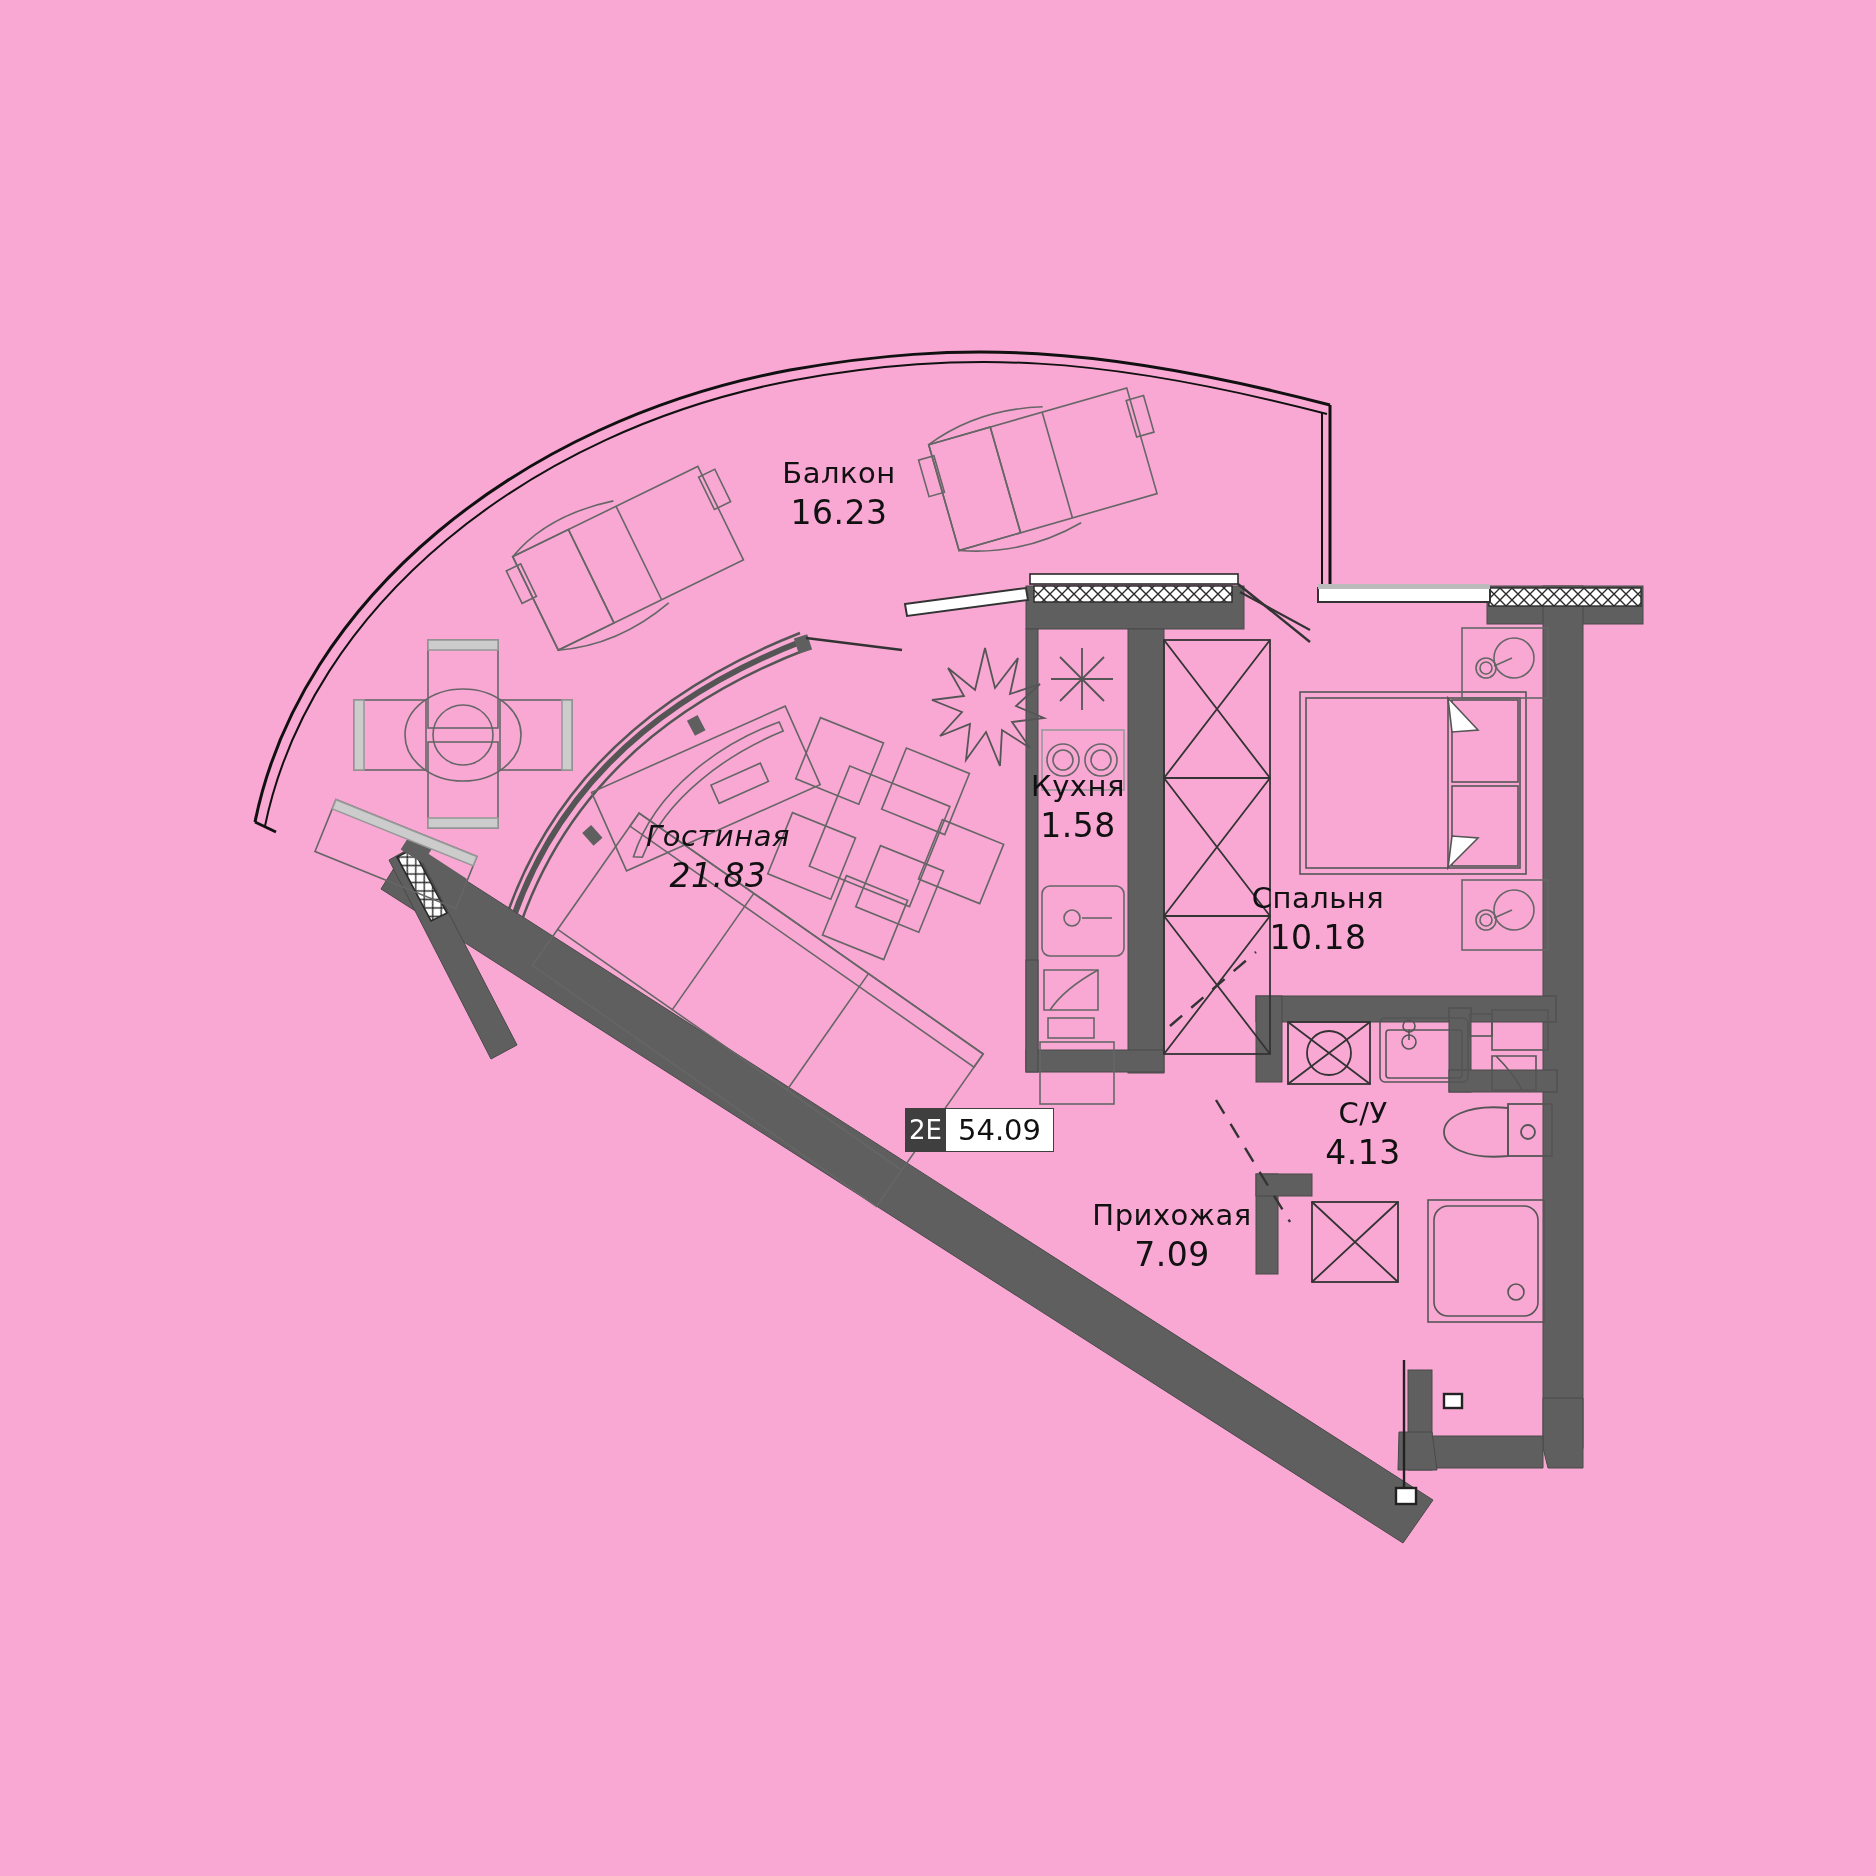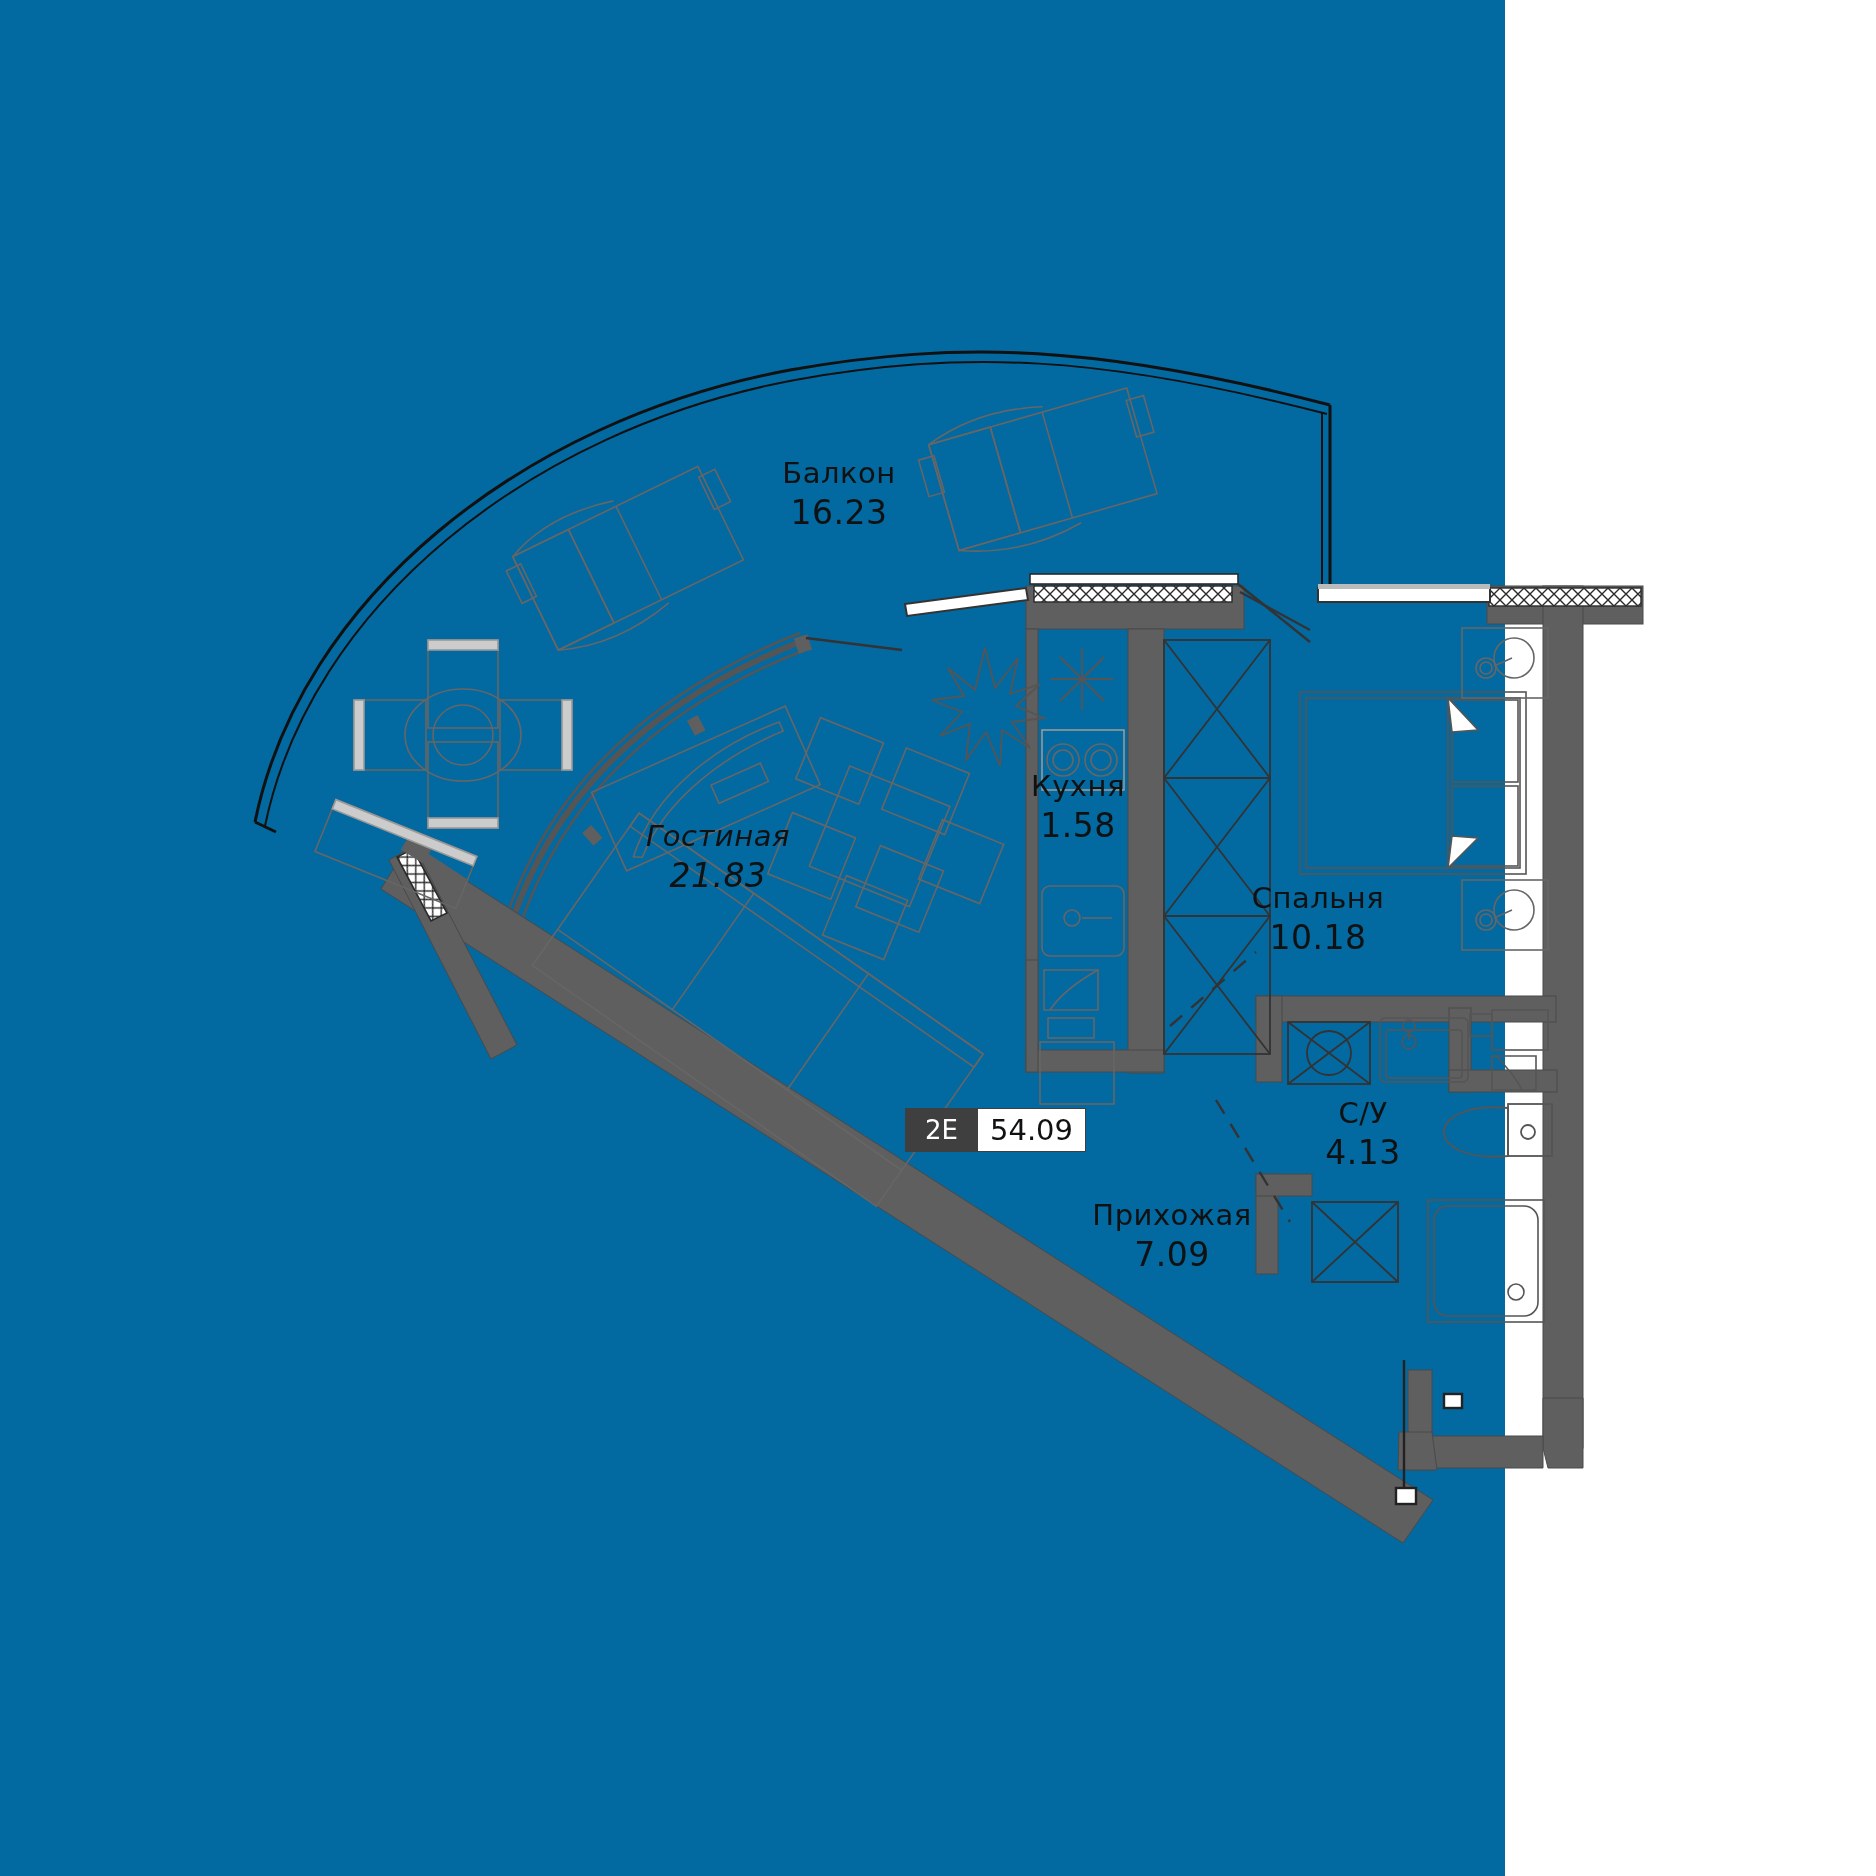--- a/index.html
+++ b/index.html
@@ -8,23 +8,23 @@
     background: #ffffff;
   }
   body {
     width: 1876px;
     height: 1876px;
     font-family: "DejaVu Sans", sans-serif;
     overflow: hidden;
   }
   #plan-root {
     position: relative;
-    width: 1505px;
+    width: 1876px;
     height: 1876px;
-    background: #0369a1;
+    background: #f9a8d4;
   }
   svg#floorplan {
     position: absolute;
     left: 0;
     top: 0;
     width: 1876px;
     height: 1876px;
     display: block;
   }
   .room-label {
@@ -54,21 +54,21 @@
     height: 44px;
     font-family: "DejaVu Sans", sans-serif;
   }
   #area-badge .badge-type {
     background: #3f3f3f;
     color: #ffffff;
     font-size: 26px;
     display: flex;
     align-items: center;
     justify-content: center;
-    padding: 0 20px;
+    padding: 0 4px;
     min-width: 40px;
     box-sizing: border-box;
   }
   #area-badge .badge-area {
     background: #ffffff;
     color: #111111;
     font-size: 29px;
     display: flex;
     align-items: center;
     justify-content: center;

